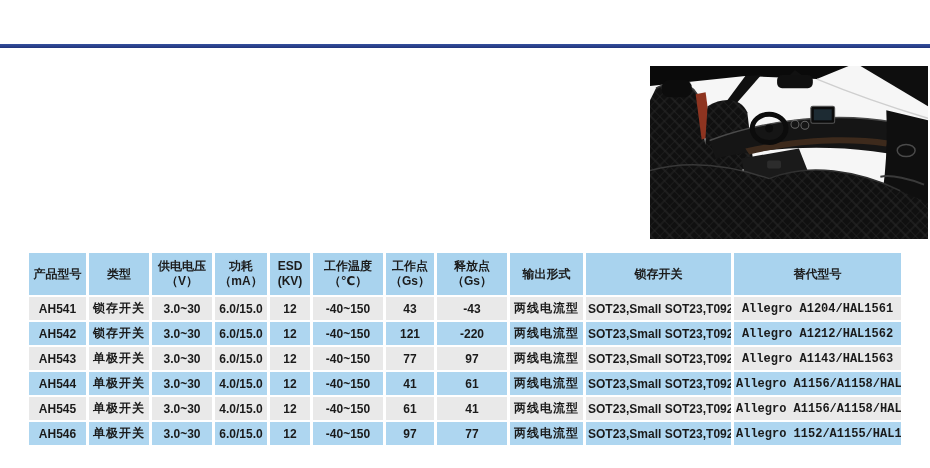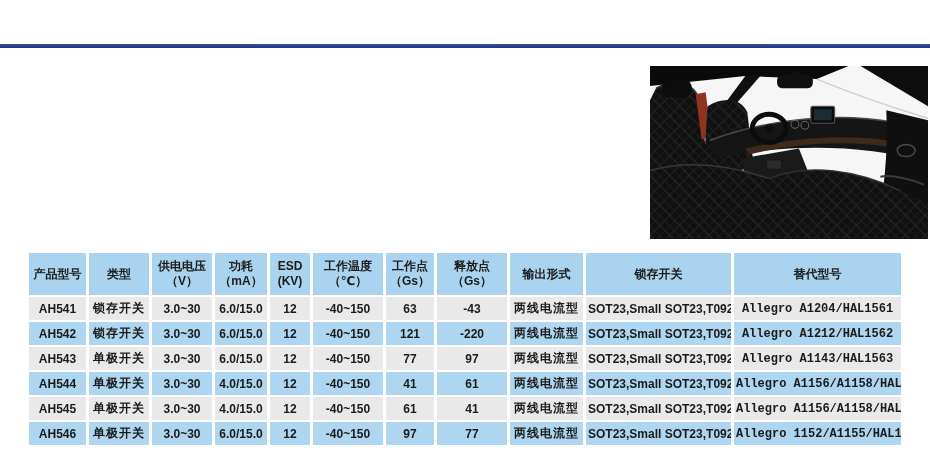--- a/index.html
+++ b/index.html
@@ -143,21 +143,21 @@
         </tr>
       </thead>
     <tbody id="body-rows">
         <tr class="gray">
           <td>AH541</td>
           <td class="cjk">锁存开关</td>
           <td>3.0~30</td>
           <td>6.0/15.0</td>
           <td>12</td>
           <td>-40~150</td>
-          <td>63</td>
+          <td>43</td>
           <td>-43</td>
           <td class="cjk">两线电流型</td>
           <td>SOT23,Small SOT23,T092S</td>
           <td class="alt">Allegro A1204/HAL1561</td>
         </tr>
         <tr class="blue">
           <td>AH542</td>
           <td class="cjk">锁存开关</td>
           <td>3.0~30</td>
           <td>6.0/15.0</td>

